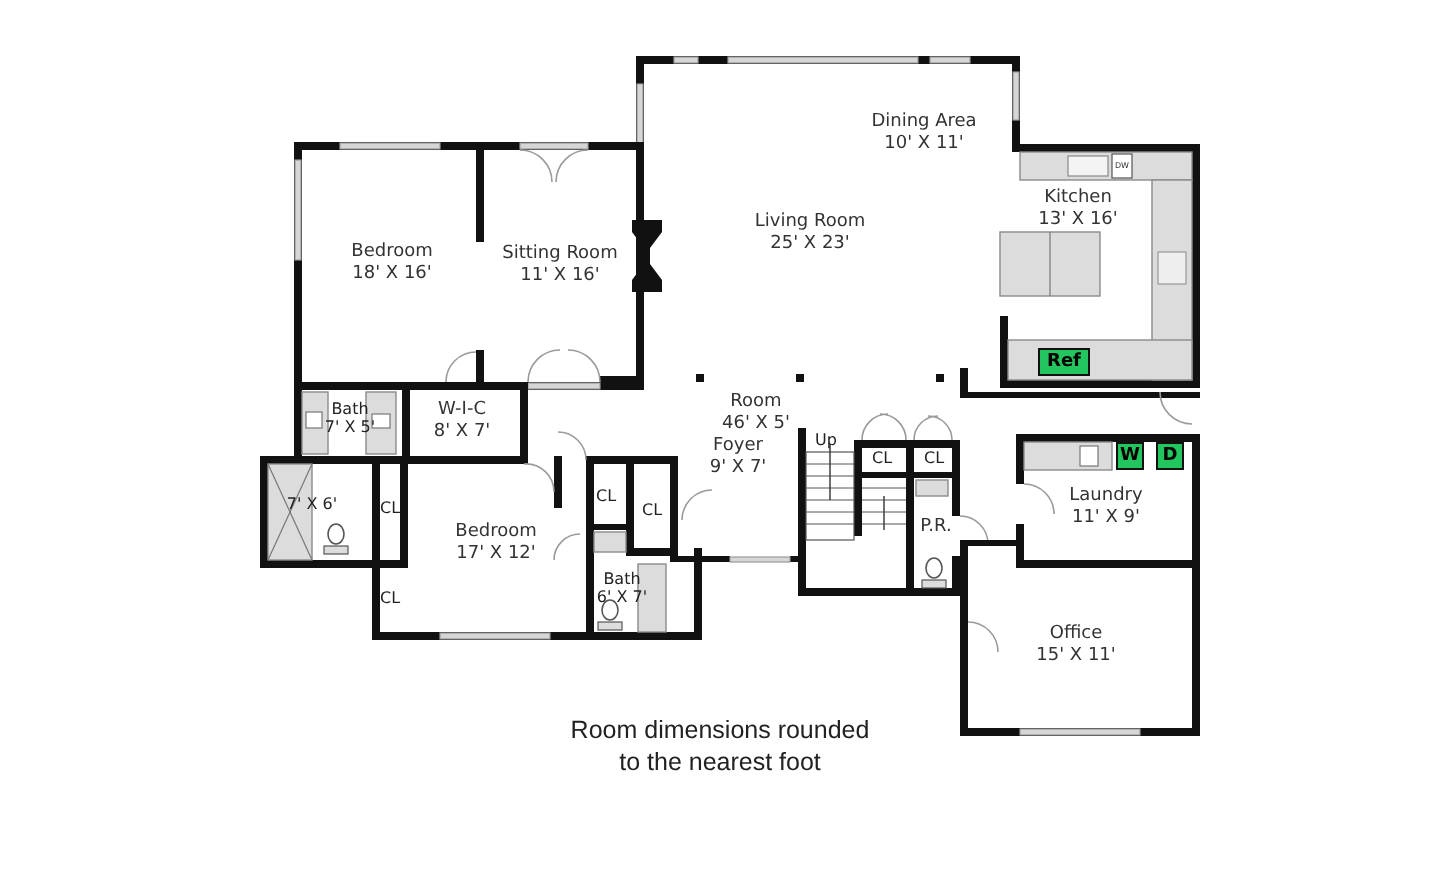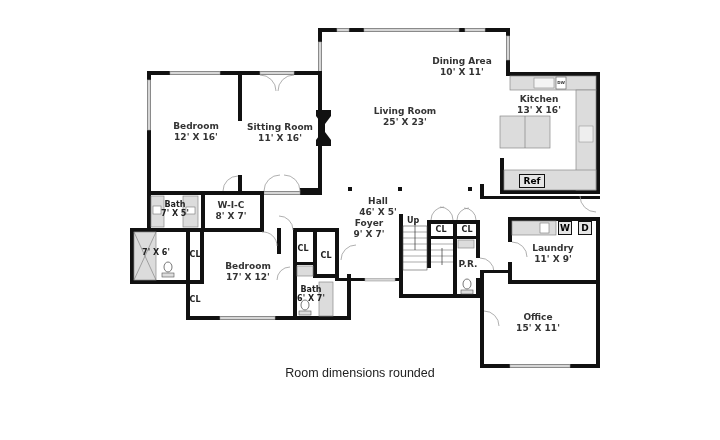--- a/index.html
+++ b/index.html
@@ -2,25 +2,25 @@
 <html><head>
 <meta charset="utf-8">
 <style>
   html, body { margin:0; padding:0; background:#ffffff; }
   body { width:720px; height:440px; overflow:hidden; position:relative; font-family:"Liberation Sans", sans-serif; }
   #plan { position:absolute; left:0; top:0; width:720px; height:440px; }
   .wall { fill:#111; }
   .win { fill:#d6d6d6; stroke:#9a9a9a; stroke-width:0.6; }
   .fixt { fill:#dcdcdc; stroke:#8a8a8a; stroke-width:0.7; }
   .door { fill:none; stroke:#9a9a9a; stroke-width:0.8; }
-  .lbl { position:absolute; transform:translate(-50%,-50%); text-align:center; color:#333; font-size:9px; line-height:11px; white-space:nowrap; font-family:"DejaVu Sans", sans-serif;font-weight:bold; }
+  .lbl { position:absolute; transform:translate(-50%,-50%); text-align:center; color:#333; font-size:9px; line-height:11px; white-space:nowrap; font-family:"DejaVu Sans", sans-serif; }
   .lbl .n { display:block; }
   .lbl .d { display:block; }
   .small { font-size:8px; line-height:9px; color:#222; }
-  .box { position:absolute; transform:translate(-50%,-50%); background:#e5e5e5; border:1.5px solid #111; font-weight:bold; font-size:9px; text-align:center; font-family:"DejaVu Sans", sans-serif; }
+  .box { position:absolute; transform:translate(-50%,-50%); background:#22c55e; border:1.5px solid #111; font-weight:bold; font-size:9px; text-align:center; font-family:"DejaVu Sans", sans-serif; }
   .note { position:absolute; left:360px; top:373px; transform:translate(-50%,-50%); text-align:center; font-size:12.5px; line-height:16px; color:#222; font-family:"Liberation Sans", sans-serif; white-space:nowrap; }
   .note span { display:block; }
 </style>
 </head>
 <body>
 
 <svg id="plan" viewBox="0 0 720 440" xmlns="http://www.w3.org/2000/svg">
 
   <g>
     <rect class="wall" x="318" y="28" width="4" height="163"></rect>
@@ -193,40 +193,40 @@
 
   <g>
     <rect class="wall" x="348" y="187" width="4" height="4"></rect>
     <rect class="wall" x="398" y="187" width="4" height="4"></rect>
     <rect class="wall" x="468" y="187" width="4" height="4"></rect>
   </g>
 </svg>
 
 <div class="lbl" style="left:196px;top:132px">
   <span class="n">Bedroom</span>
-  <span class="d">12' X 16'</span>
+  <span class="d">18' X 16'</span>
 </div>
 <div class="lbl" style="left:280px;top:133px">
   <span class="n">Sitting Room</span>
   <span class="d">11' X 16'</span>
 </div>
 <div class="lbl" style="left:405px;top:117px">
   <span class="n">Living Room</span>
   <span class="d">25' X 23'</span>
 </div>
 <div class="lbl" style="left:462px;top:67px">
   <span class="n">Dining Area</span>
   <span class="d">10' X 11'</span>
 </div>
 <div class="lbl" style="left:539px;top:105px">
   <span class="n">Kitchen</span>
   <span class="d">13' X 16'</span>
 </div>
 <div class="lbl" style="left:378px;top:207px">
-  <span class="n">Hall</span>
+  <span class="n">Room</span>
   <span class="d">46' X 5'</span>
 </div>
 <div class="lbl small" style="left:175px;top:209px">
   <span class="n">Bath</span>
   <span class="d">7' X 5'</span>
 </div>
 <div class="lbl" style="left:231px;top:211px">
   <span class="n">W-I-C</span>
   <span class="d">8' X 7'</span>
 </div>
@@ -266,13 +266,14 @@
 
 <div class="lbl small" style="left:413px;top:220px">Up</div>
 
 <div class="box" style="left:532px;top:181px;width:24px;height:12px;line-height:12px">Ref</div>
 <div class="box" style="left:565px;top:228px;width:12px;height:12px;line-height:12px">W</div>
 <div class="box" style="left:585px;top:228px;width:12px;height:12px;line-height:12px">D</div>
 <div class="lbl" style="left:561px;top:83px;font-size:4px;line-height:4px">DW</div>
 
 <div class="note">
   <span>Room dimensions rounded</span>
+  <span>to the nearest foot</span>
 </div>
 
 </body></html>

